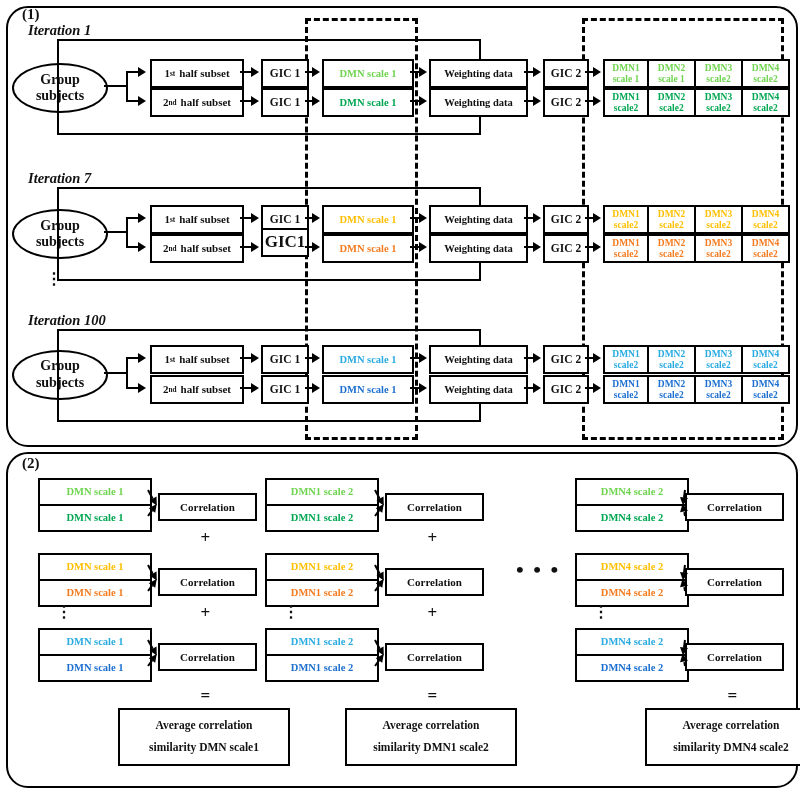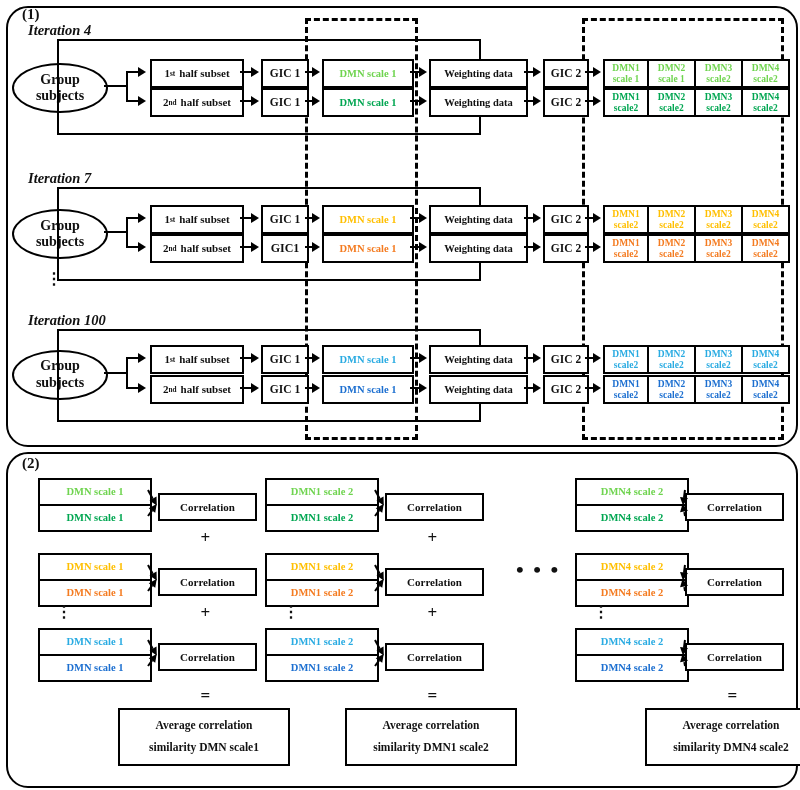--- a/index.html
+++ b/index.html
@@ -207,21 +207,21 @@
         <div class="vdots" style="left:593px;top:608px;width:14px;">⋮</div>
         <div class="eq" style="left:727.5px;top:686px;">=</div>
         <div class="box" style="left:645px;top:708px;width:168px;height:54px;font-size:11.5px;flex-direction:column;line-height:1.9;">
           <div>Average correlation</div>
           <div>similarity DMN4  scale2</div>
         </div>
       </div>
     </div>
 
 <div style="position:absolute;left:0;top:0;width:800px;height:790px;">
-      <div class="iter-label" style="left:28px;top:22px;">Iteration 4</div>
+      <div class="iter-label" style="left:28px;top:22px;">Iteration 1</div>
       <div class="ellipse" style="left:12px;top:63px;width:92px;height:46px;">
         <div>Group</div>
         <div>subjects</div>
       </div>
       <div class="ln lnh" style="left:104px;top:85px;width:24px;"></div>
       <div class="ln lnv" style="left:126px;top:70.5px;height:31px;"></div>
       <div class="ln lnh" style="left:126px;top:70.5px;width:12px;"></div>
       <div class="ln lnh" style="left:126px;top:99.5px;width:12px;"></div>
       <div class="arrow arr-r" style="left:138px;top:66.5px;"></div>
       <div class="arrow arr-r" style="left:138px;top:95.5px;"></div>
@@ -389,21 +389,21 @@
           <div>scale2</div>
         </div>
       </div>
       <div class="box" style="left:150px;top:234px;width:90px;height:25px;font-size:11px;">
         <span>2</span>
         <sup>nd</sup>
         <span style="margin-left:4px;">half subset</span>
       </div>
       <div class="ln lnh" style="left:240px;top:245.5px;width:11px;"></div>
       <div class="arrow arr-r" style="left:251px;top:241.5px;"></div>
-      <div class="box" style="left:261px;top:234px;width:44px;height:25px;font-size:12px;font-family:Liberation Serif, serif;">
+      <div class="box" style="left:261px;top:228px;width:44px;height:25px;font-size:17px;font-family:Liberation Serif, serif;">
         <span>GIC1</span>
       </div>
       <div class="ln lnh" style="left:305px;top:245.5px;width:8px;"></div>
       <div class="arrow arr-r" style="left:312px;top:241.5px;"></div>
       <div class="box" style="left:322px;top:234px;width:88px;height:25px;font-size:10.5px;color:#f47b20;">
         <span>DMN scale 1</span>
       </div>
       <div class="ln lnh" style="left:410px;top:245.5px;width:10px;"></div>
       <div class="arrow arr-r" style="left:419px;top:241.5px;"></div>
       <div class="box" style="left:429px;top:234px;width:95px;height:25px;font-size:10.5px;">

